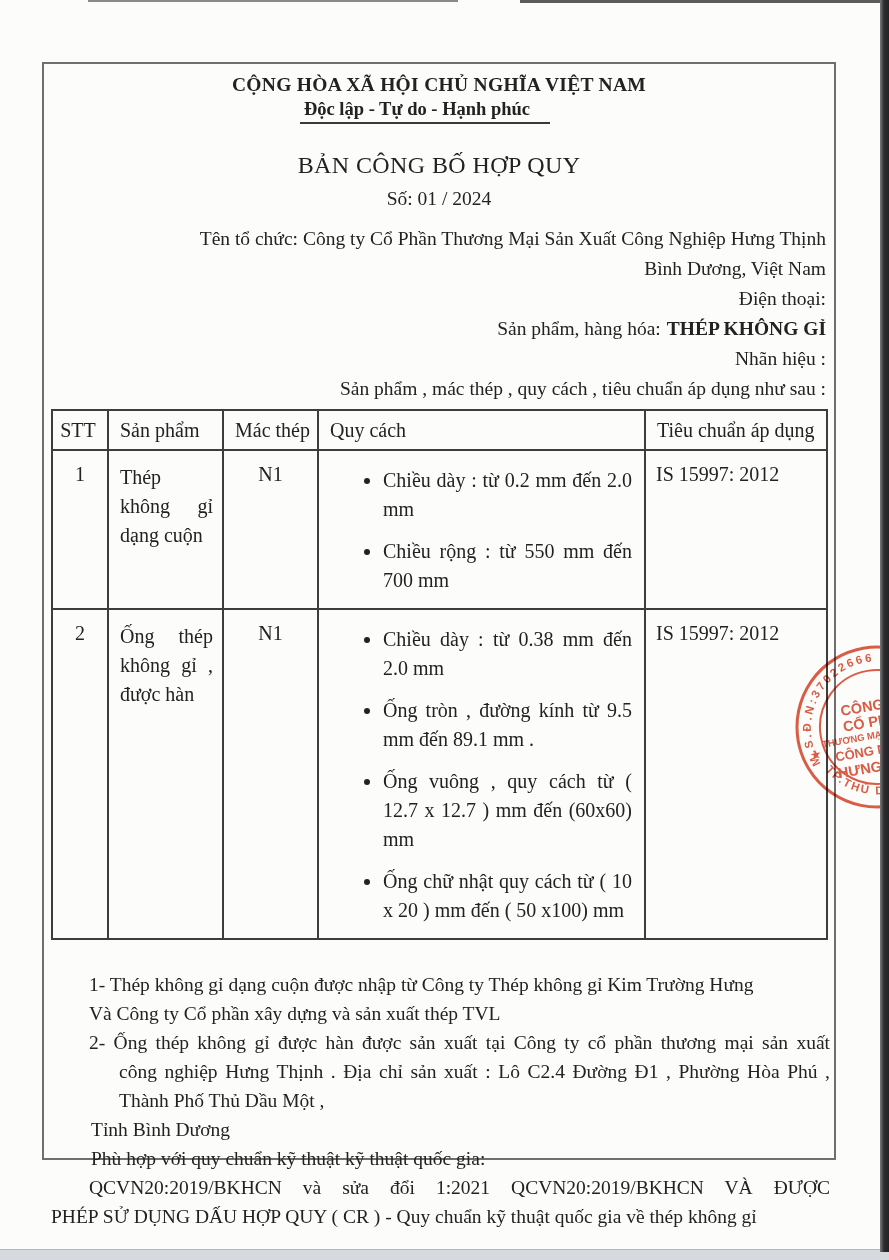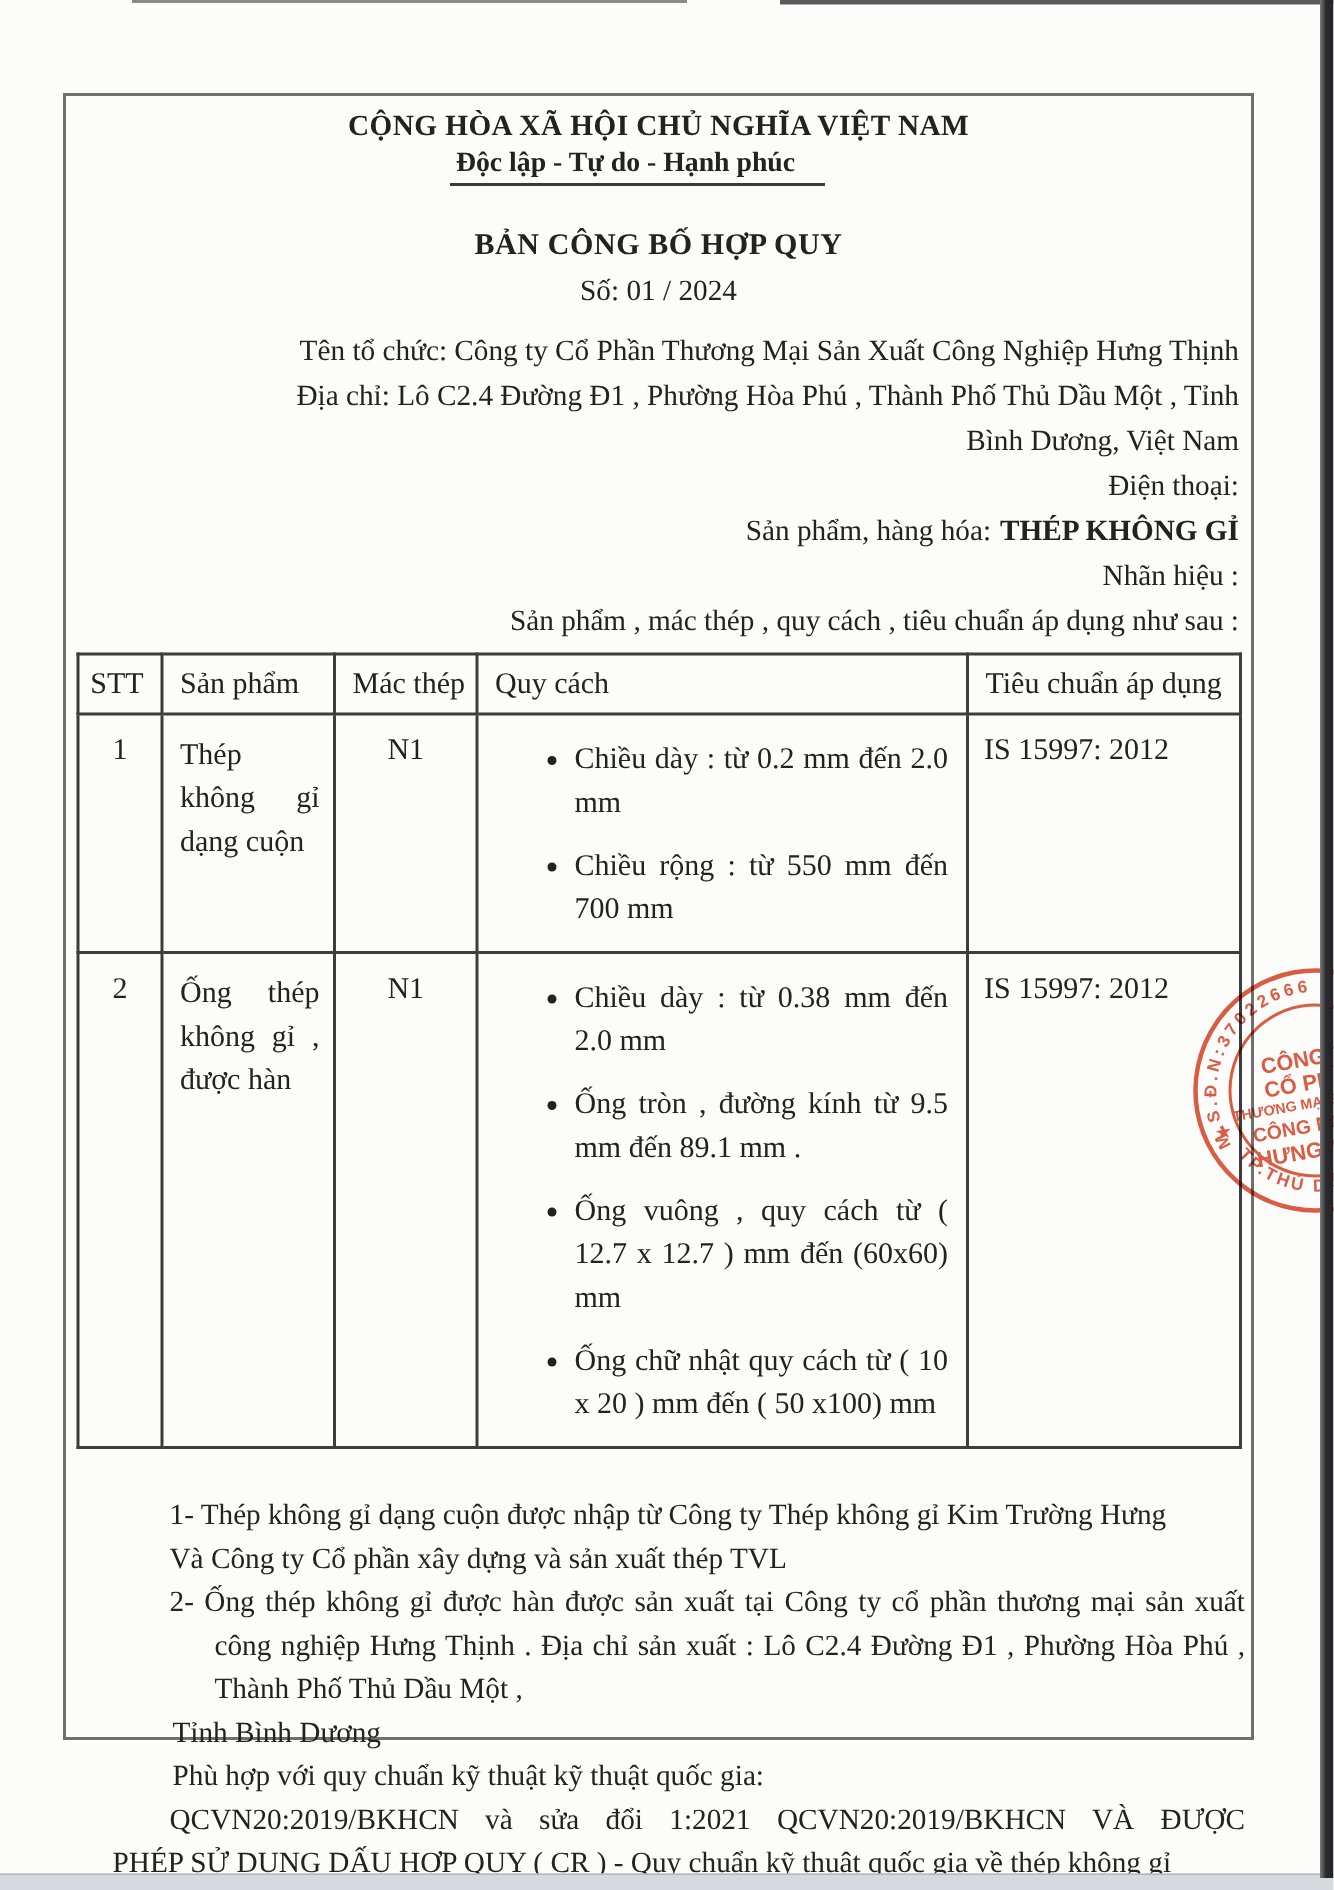--- a/index.html
+++ b/index.html
@@ -18,21 +18,21 @@
 
   
   .doc{
     position:absolute;left:42px;top:62px;width:794px;height:1098px;
     box-sizing:border-box;border:2px solid #6f6f6f;background:transparent;
   }
 
   .nat1{margin-top:10px;text-align:center;font-weight:bold;font-size:19.5px;letter-spacing:.3px;}
   .nat2{margin-top:3px;text-align:center;font-weight:bold;font-size:18.5px;}
   .nat2-inner{display:inline-block;padding:0 20px 2px 4px;border-bottom:2.5px solid #3a3a38;transform:translateX(-14px);}
-  .title{margin-top:28px;text-align:center;font-weight:bold;font-size:20px;letter-spacing:.4px;}
+  .title{margin-top:28px;text-align:center;font-weight:normal;font-size:24px;letter-spacing:.4px;}
   .doc-num{margin-top:9px;text-align:center;font-size:19.5px;}
 
   .para{margin-top:14px;}
   .line{margin-left:17px;margin-right:8px;font-size:19.5px;line-height:30px;text-align:right;}
   .line.indent{margin-left:25px;}
   .b{font-weight:bold;margin-left:6px;}
 
   table{
     margin:5px 0 0 7px;width:775px;table-layout:fixed;border-collapse:collapse;
   }
@@ -45,21 +45,21 @@
   th.c-stt{text-align:center;padding-left:2px;}
   td{vertical-align:top;}
   td.stt{text-align:center;padding-top:12px;}
   td.sp{padding:12px 9px 0 11px;text-align:justify;line-height:29px;}
   td.mt{text-align:center;padding-top:12px;}
   td.qc{padding:2px 12px 13px 0;}
   td.qc ul{margin:0;padding-left:64px;list-style:disc;}
   td.qc li{margin-top:13px;text-align:justify;line-height:29px;}
   td.tc{padding:12px 6px 0 10px;}
 
-  .notes{margin-top:30px;padding-left:24px;}
+  .notes{margin-top:30px;}
   .nline{font-size:19.5px;line-height:29px;margin-right:8px;}
   .ml-a{margin-left:45px;}
   .ml-b{margin-left:75px;}
   .ml-c{margin-left:47px;}
   .ml-d{margin-left:7px;}
   .jlast{text-align:justify;text-align-last:justify;margin-right:4px;}
 
   
   .stamp{position:absolute;left:757px;top:607px;width:240px;height:240px;
     opacity:.88;mix-blend-mode:multiply;z-index:40;}
@@ -76,21 +76,20 @@
   <div class="nat1">CỘNG HÒA XÃ HỘI CHỦ NGHĨA VIỆT NAM</div>
   <div class="nat2">
     <span class="nat2-inner">Độc lập - Tự do - Hạnh phúc</span>
   </div>
 
   <div class="title">BẢN CÔNG BỐ HỢP QUY</div>
   <div class="doc-num">Số: 01 / 2024</div>
 
   <div class="para">
     <div class="line">Tên tổ chức: Công ty Cổ Phần Thương Mại Sản Xuất Công Nghiệp Hưng Thịnh</div>
-    <div class="line">Địa chỉ: Lô C2.4 Đường Đ1 , Phường Hòa Phú , Thành Phố Thủ Dầu Một , Tỉnh</div>
     <div class="line">Bình Dương, Việt Nam</div>
     <div class="line">Điện thoại:</div>
     <div class="line indent">
       <span>Sản phẩm, hàng hóa:</span><span class="b">THÉP KHÔNG GỈ</span>
     </div>
     <div class="line indent">Nhãn hiệu :</div>
     <div class="line indent">Sản phẩm , mác thép , quy cách , tiêu chuẩn áp dụng như sau :</div>
   </div>
 
   <table>

